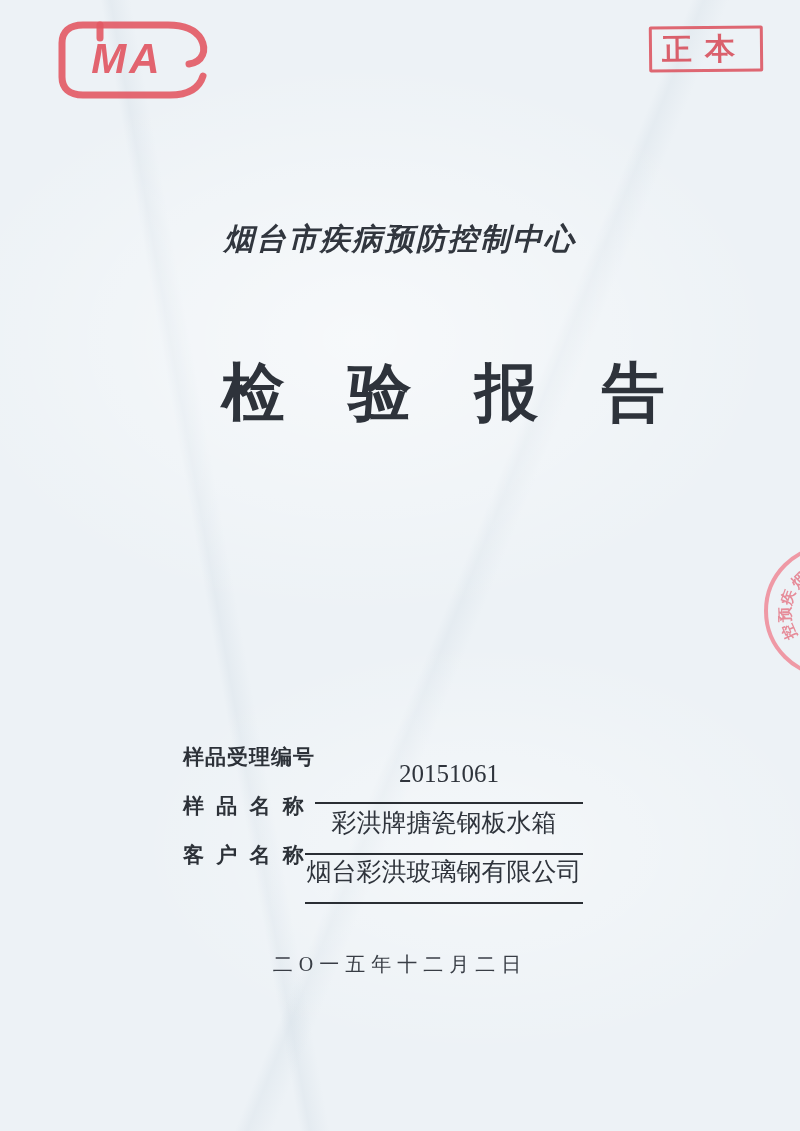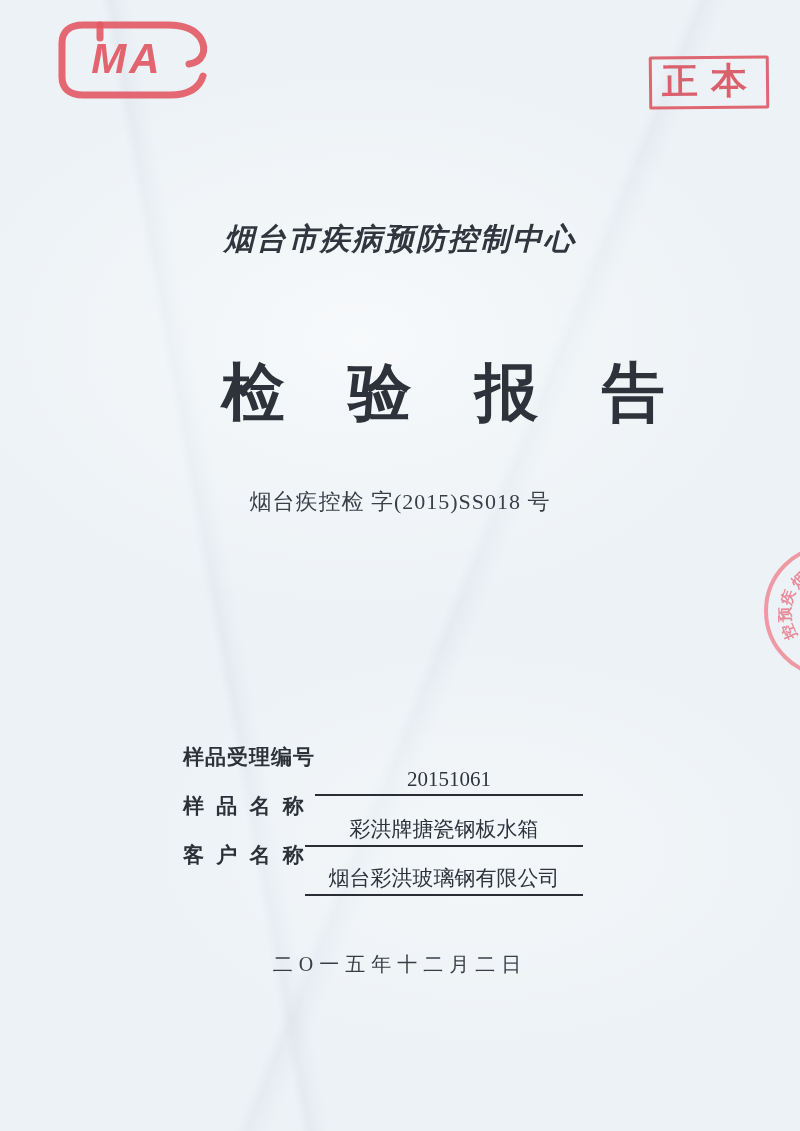--- a/index.html
+++ b/index.html
@@ -48,29 +48,28 @@
     letter-spacing: 4px;
     color: #ea6b76;
   }
 
   
   .original-stamp {
     position: absolute;
     left: 649px; top: 26px;
     border: 3px solid #dd5864;
     border-radius: 2px;
-    padding: 3px 6px 4px 10px;
+    padding: 3px 12px 4px 10px;
     transform: rotate(-0.6deg);
     color: #d8515e;
-    font-size: 36px;
+    font-size: 30px;
     font-weight: bold;
     letter-spacing: 13px;
     line-height: 1.1;
     opacity: 0.9;
-    margin-top: 30px;
   }
 
   
   .round-seal {
     position: absolute;
     left: 764px; top: 544px;
     width: 132px; height: 132px;
   }
   .round-seal .ring {
     position: absolute; left: 0; top: 0;
@@ -144,23 +143,23 @@
     letter-spacing: 1px;
     color: #2c3138;
     white-space: nowrap;
     padding-bottom: 2px;
   }
   .field-label.spaced { word-spacing: 5px; }
   .field-value {
     flex: 1 1 auto;
     border-bottom: 2px solid #2a2e34;
     text-align: center;
-    font-size: 21px;
+    font-size: 25px;
     color: #2f343c;
-    padding-bottom: 2px;
+    padding-bottom: 14px;
     white-space: nowrap;
     margin-top: 48px;
   }
 
   .doc-date {
     position: absolute;
     left: 0; top: 951px;
     width: 100%;
     text-align: center;
     font-size: 20px;
@@ -188,21 +187,20 @@
     <span class="seal-char">烟</span>
     <span class="seal-char">疾</span>
     <span class="seal-char">预</span>
     <span class="seal-char">控</span>
   </div>
 
   <div class="org-name">烟台市疾病预防控制中心</div>
 
   <div class="doc-title">检 验 报 告</div>
 
-  <div class="report-no">烟台疾控检 字(2015)SS018 号</div>
 
   <div class="fields">
     <div class="field-row">
       <span class="field-label">样品受理编号</span>
       <span class="field-value">20151061</span>
     </div>
     <div class="field-row">
       <span class="field-label spaced">样 品 名 称</span>
       <span class="field-value">彩洪牌搪瓷钢板水箱</span>
     </div>

